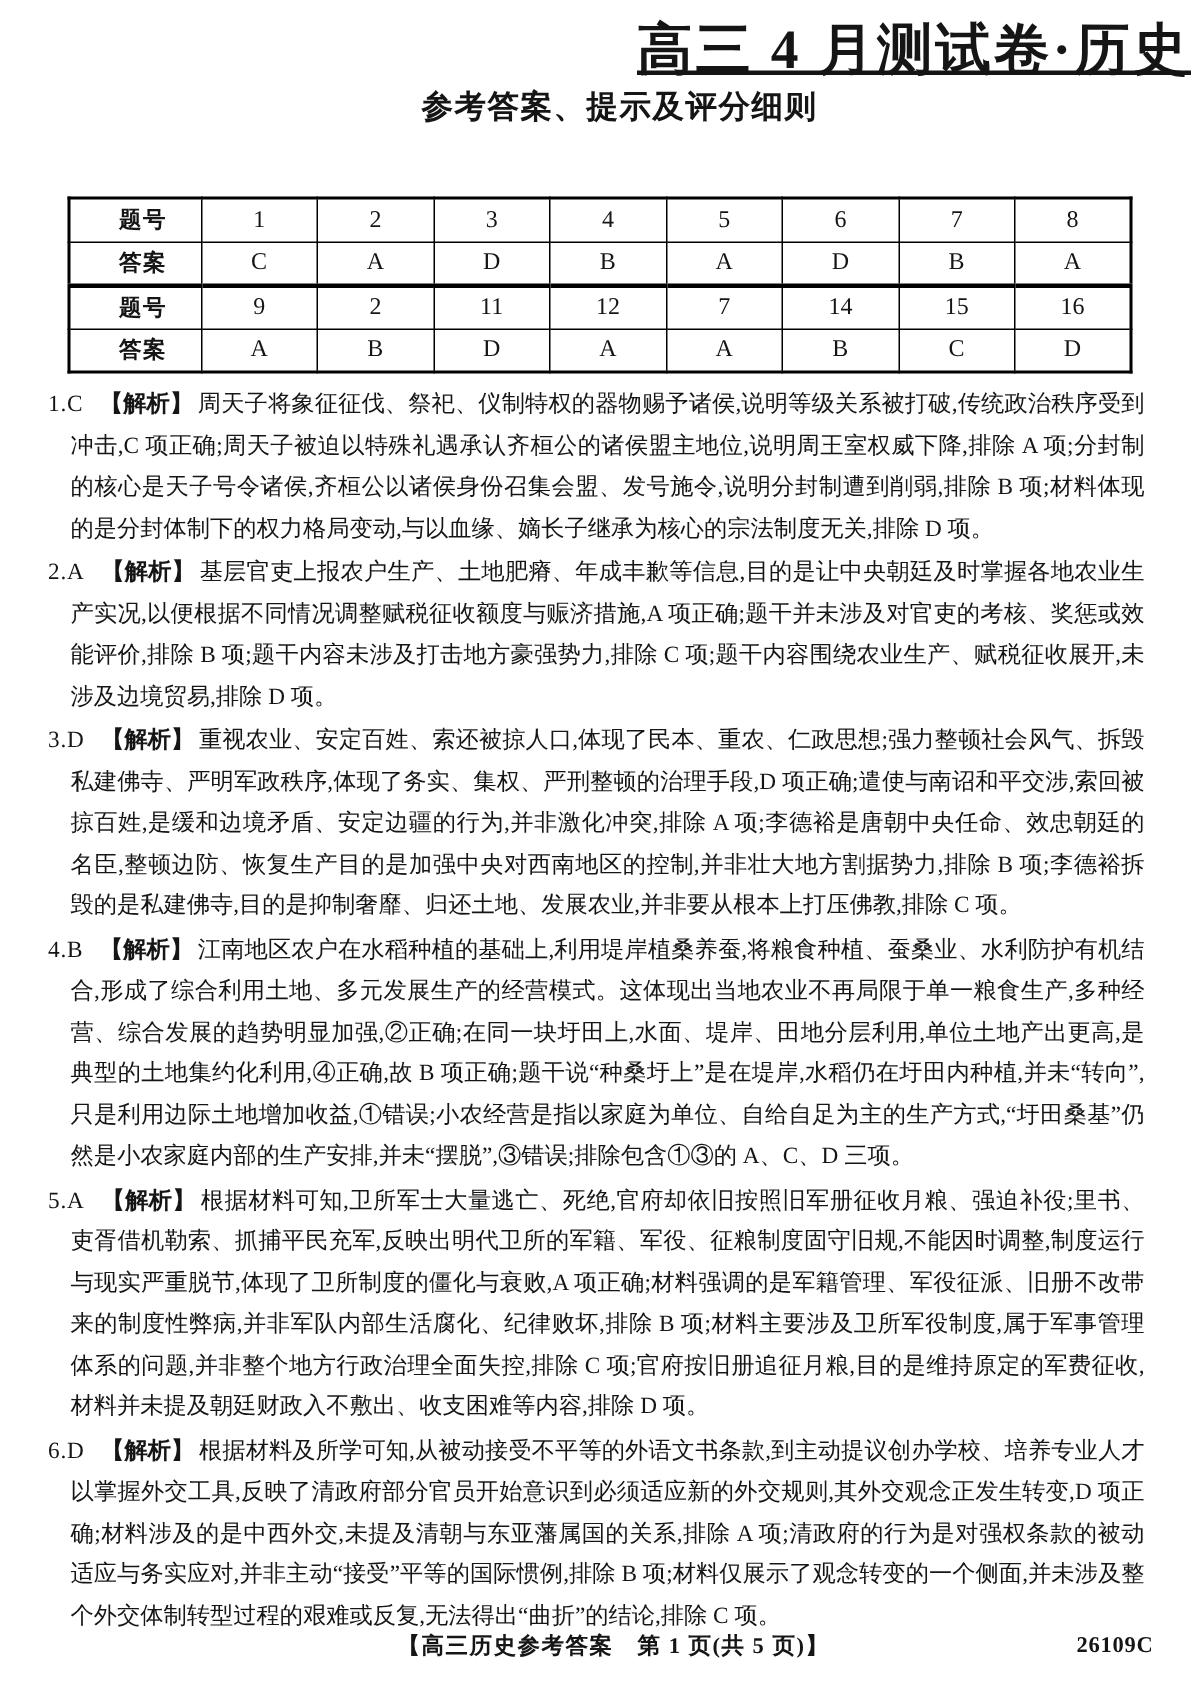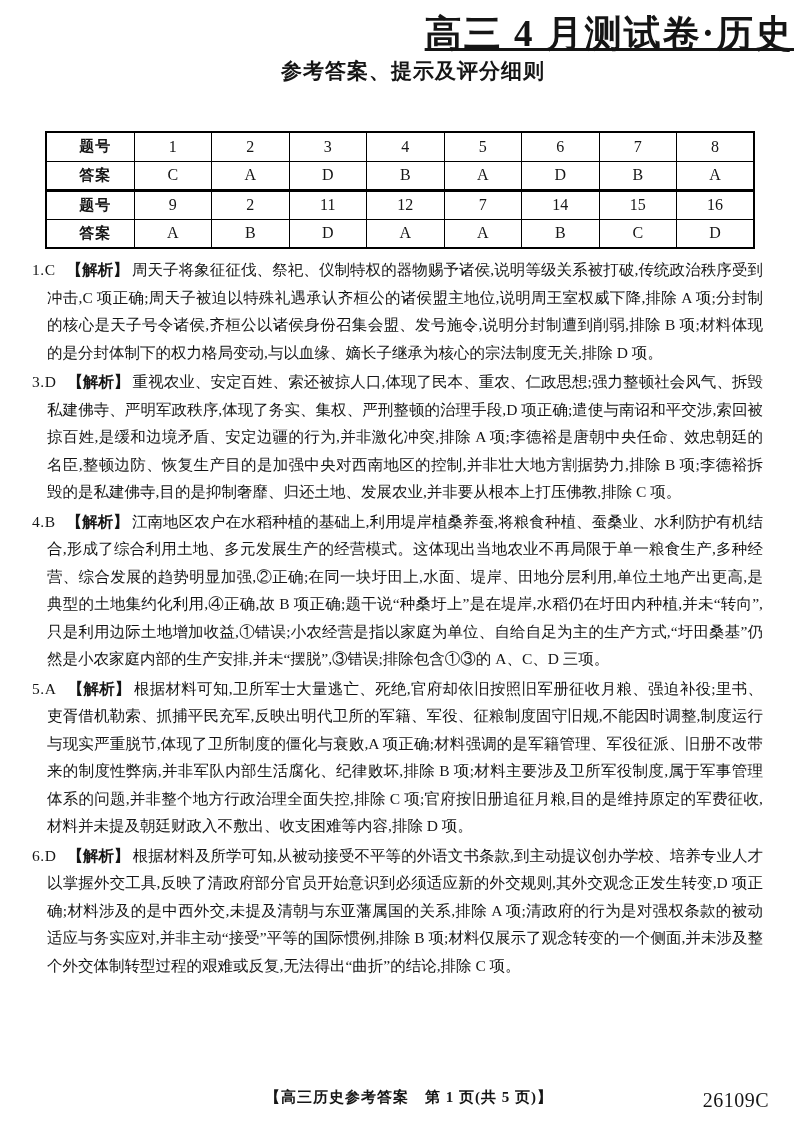--- a/index.html
+++ b/index.html
@@ -85,22 +85,22 @@
   .footer-center {
     text-align: center;
     font-weight: 700;
     font-size: 15px;
     letter-spacing: 1px;
   }
   .footer-code {
     position: absolute;
     right: 37px;
     top: 1px;
-    font-size: 20px;
-    font-weight: 400;
+    font-size: 15px;
+    font-weight: 700;
     letter-spacing: 0.5px;
   }
 </style>
 </head>
 <body>
 
 <div class="page">
 
   <div class="doc-title">高三 4 月测试卷·历史</div>
   <div class="doc-subtitle">参考答案、提示及评分细则</div>
@@ -163,20 +163,23 @@
         <td>D</td>
       </tr>
     </tbody>
   </table>
 
   <div class="explanations">
     <p class="exp">
       <span class="exp-num">1.C</span><span class="exp-label">【解析】</span><span class="exp-text">周天子将象征征伐、祭祀、仪制特权的器物赐予诸侯,说明等级关系被打破,传统政治秩序受到冲击,C 项正确;周天子被迫以特殊礼遇承认齐桓公的诸侯盟主地位,说明周王室权威下降,排除 A 项;分封制的核心是天子号令诸侯,齐桓公以诸侯身份召集会盟、发号施令,说明分封制遭到削弱,排除 B 项;材料体现的是分封体制下的权力格局变动,与以血缘、嫡长子继承为核心的宗法制度无关,排除 D 项。</span>
     </p>
     <p class="exp">
+      <span class="exp-num">2.A</span><span class="exp-label">【解析】</span><span class="exp-text">基层官吏上报农户生产、土地肥瘠、年成丰歉等信息,目的是让中央朝廷及时掌握各地农业生产实况,以便根据不同情况调整赋税征收额度与赈济措施,A 项正确;题干并未涉及对官吏的考核、奖惩或效能评价,排除 B 项;题干内容未涉及打击地方豪强势力,排除 C 项;题干内容围绕农业生产、赋税征收展开,未涉及边境贸易,排除 D 项。</span>
+    </p>
+    <p class="exp">
       <span class="exp-num">3.D</span><span class="exp-label">【解析】</span><span class="exp-text">重视农业、安定百姓、索还被掠人口,体现了民本、重农、仁政思想;强力整顿社会风气、拆毁私建佛寺、严明军政秩序,体现了务实、集权、严刑整顿的治理手段,D 项正确;遣使与南诏和平交涉,索回被掠百姓,是缓和边境矛盾、安定边疆的行为,并非激化冲突,排除 A 项;李德裕是唐朝中央任命、效忠朝廷的名臣,整顿边防、恢复生产目的是加强中央对西南地区的控制,并非壮大地方割据势力,排除 B 项;李德裕拆毁的是私建佛寺,目的是抑制奢靡、归还土地、发展农业,并非要从根本上打压佛教,排除 C 项。</span>
     </p>
     <p class="exp">
       <span class="exp-num">4.B</span><span class="exp-label">【解析】</span><span class="exp-text">江南地区农户在水稻种植的基础上,利用堤岸植桑养蚕,将粮食种植、蚕桑业、水利防护有机结合,形成了综合利用土地、多元发展生产的经营模式。这体现出当地农业不再局限于单一粮食生产,多种经营、综合发展的趋势明显加强,②正确;在同一块圩田上,水面、堤岸、田地分层利用,单位土地产出更高,是典型的土地集约化利用,④正确,故 B 项正确;题干说“种桑圩上”是在堤岸,水稻仍在圩田内种植,并未“转向”,只是利用边际土地增加收益,①错误;小农经营是指以家庭为单位、自给自足为主的生产方式,“圩田桑基”仍然是小农家庭内部的生产安排,并未“摆脱”,③错误;排除包含①③的 A、C、D 三项。</span>
     </p>
     <p class="exp">
       <span class="exp-num">5.A</span><span class="exp-label">【解析】</span><span class="exp-text">根据材料可知,卫所军士大量逃亡、死绝,官府却依旧按照旧军册征收月粮、强迫补役;里书、吏胥借机勒索、抓捕平民充军,反映出明代卫所的军籍、军役、征粮制度固守旧规,不能因时调整,制度运行与现实严重脱节,体现了卫所制度的僵化与衰败,A 项正确;材料强调的是军籍管理、军役征派、旧册不改带来的制度性弊病,并非军队内部生活腐化、纪律败坏,排除 B 项;材料主要涉及卫所军役制度,属于军事管理体系的问题,并非整个地方行政治理全面失控,排除 C 项;官府按旧册追征月粮,目的是维持原定的军费征收,材料并未提及朝廷财政入不敷出、收支困难等内容,排除 D 项。</span>
     </p>
     <p class="exp">
       <span class="exp-num">6.D</span><span class="exp-label">【解析】</span><span class="exp-text">根据材料及所学可知,从被动接受不平等的外语文书条款,到主动提议创办学校、培养专业人才以掌握外交工具,反映了清政府部分官员开始意识到必须适应新的外交规则,其外交观念正发生转变,D 项正确;材料涉及的是中西外交,未提及清朝与东亚藩属国的关系,排除 A 项;清政府的行为是对强权条款的被动适应与务实应对,并非主动“接受”平等的国际惯例,排除 B 项;材料仅展示了观念转变的一个侧面,并未涉及整个外交体制转型过程的艰难或反复,无法得出“曲折”的结论,排除 C 项。</span>

